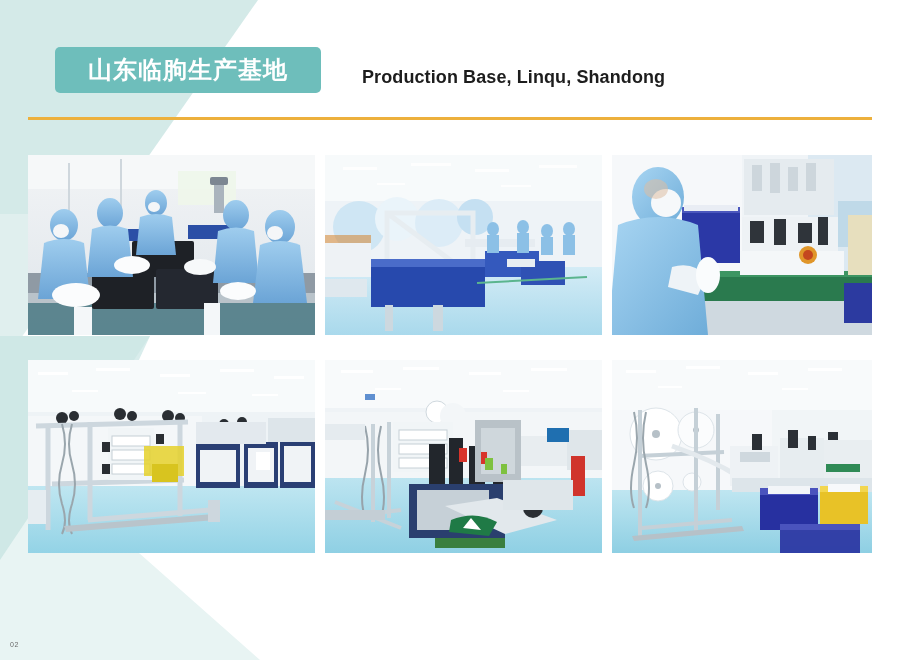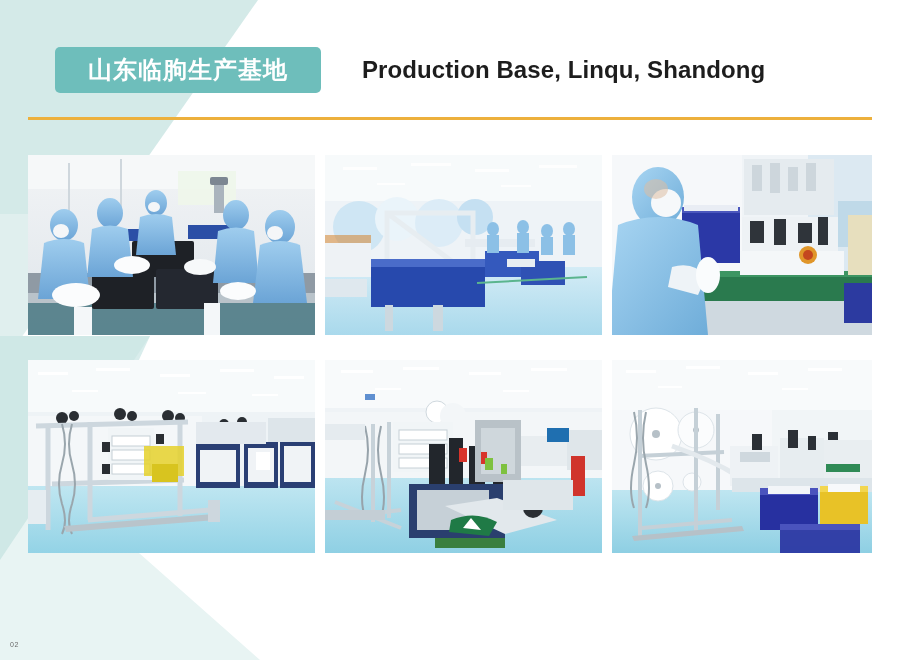--- a/index.html
+++ b/index.html
@@ -36,22 +36,22 @@
     color:#ffffff;
     font-size:24px;
     font-weight:bold;
     letter-spacing:1px;
     line-height:1;
     white-space:nowrap;
     font-family:"DejaVu Sans","Liberation Sans",sans-serif;
   }
   .en-title{
     position:absolute;
-    left:362px;top:54px;
-    font-size:24px;
+    left:362px;top:61px;
+    font-size:18px;
     font-weight:bold;
     color:#1d1d1d;
     letter-spacing:0.1px;
     line-height:32px;
     white-space:nowrap;
   }
   .gold-rule{
     position:absolute;
     left:28px;top:117px;
     width:844px;height:3px;

